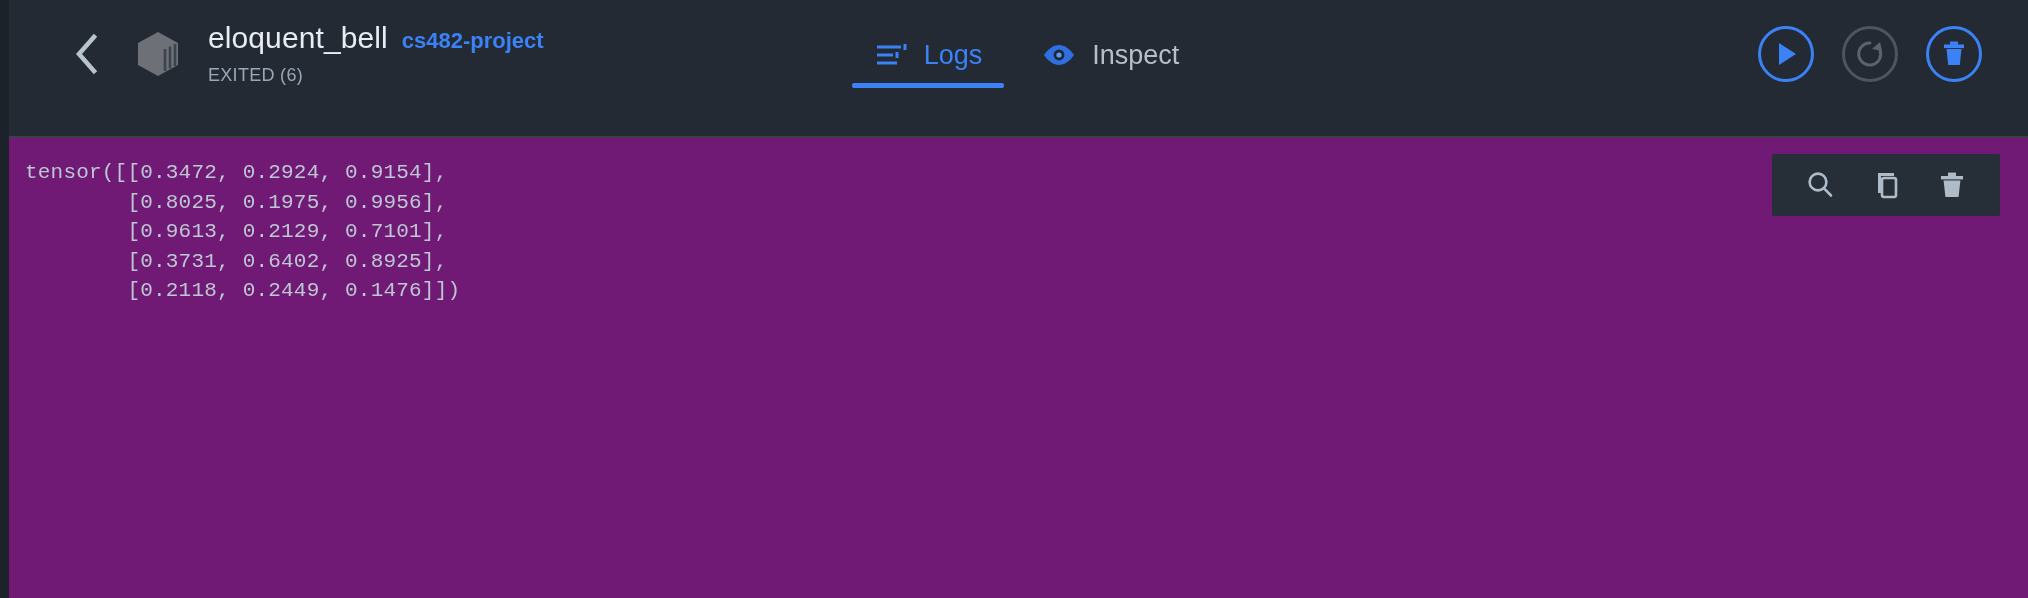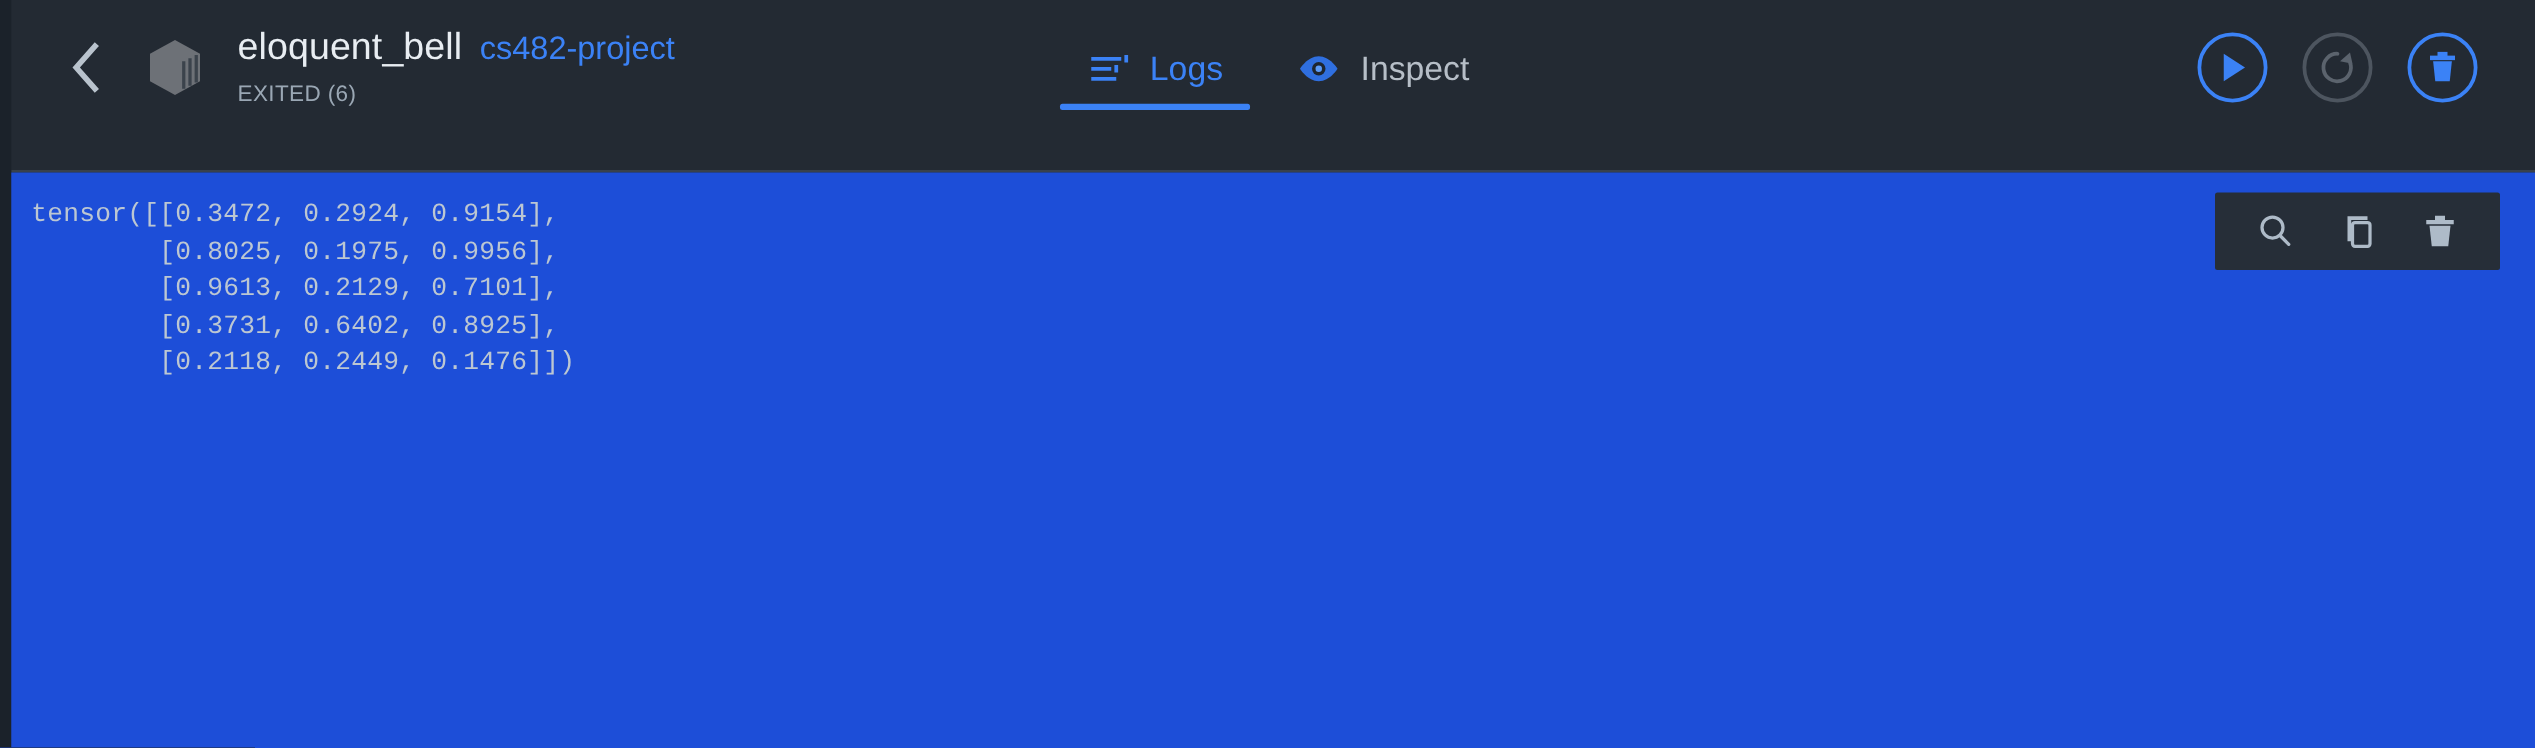--- a/index.html
+++ b/index.html
@@ -38,21 +38,21 @@
   }
 
   
   .header {
     position: relative;
     height: 138px;
     flex: 0 0 138px;
     background: #232a33;
     display: flex;
     align-items: flex-start;
-    padding-left: 4px;
+    padding-left: 22px;
   }
   .header::after {
     content: "";
     position: absolute;
     left: 9px; right: 0; bottom: 0;
     height: 2px;
     background: #39414b;
   }
 
   .header-left {
@@ -90,23 +90,23 @@
     gap: 14px;
     line-height: 1;
   }
   .container-name {
     font-size: 30px;
     color: #e8edf2;
     font-weight: 400;
     letter-spacing: .1px;
   }
   .project-name {
-    font-size: 26px;
+    font-size: 22px;
     color: #3b82f6;
-    font-weight: 400;
+    font-weight: 700;
     cursor: pointer;
     text-align: right;
   }
   .status-line {
     margin-top: 12px;
     font-size: 18px;
     color: #9aa7b4;
     letter-spacing: .3px;
   }
 
@@ -169,21 +169,21 @@
   }
   .circle-btn.disabled {
     border-color: #4d555f;
     cursor: default;
   }
 
   
   .log-area {
     position: relative;
     flex: 1 1 auto;
-    background: #1d4ed8;
+    background: #701a75;
     padding-left: 9px;
     overflow: hidden;
   }
 
   .log-output {
     font-family: "Liberation Mono", "DejaVu Sans Mono", monospace;
     font-size: 21px;
     line-height: 29.5px;
     color: #bcc7d2;
     white-space: pre;

